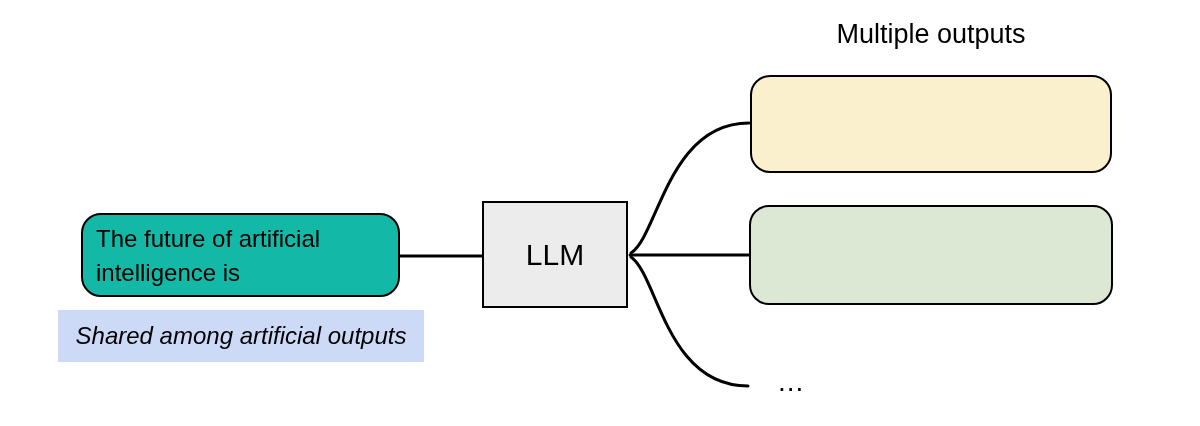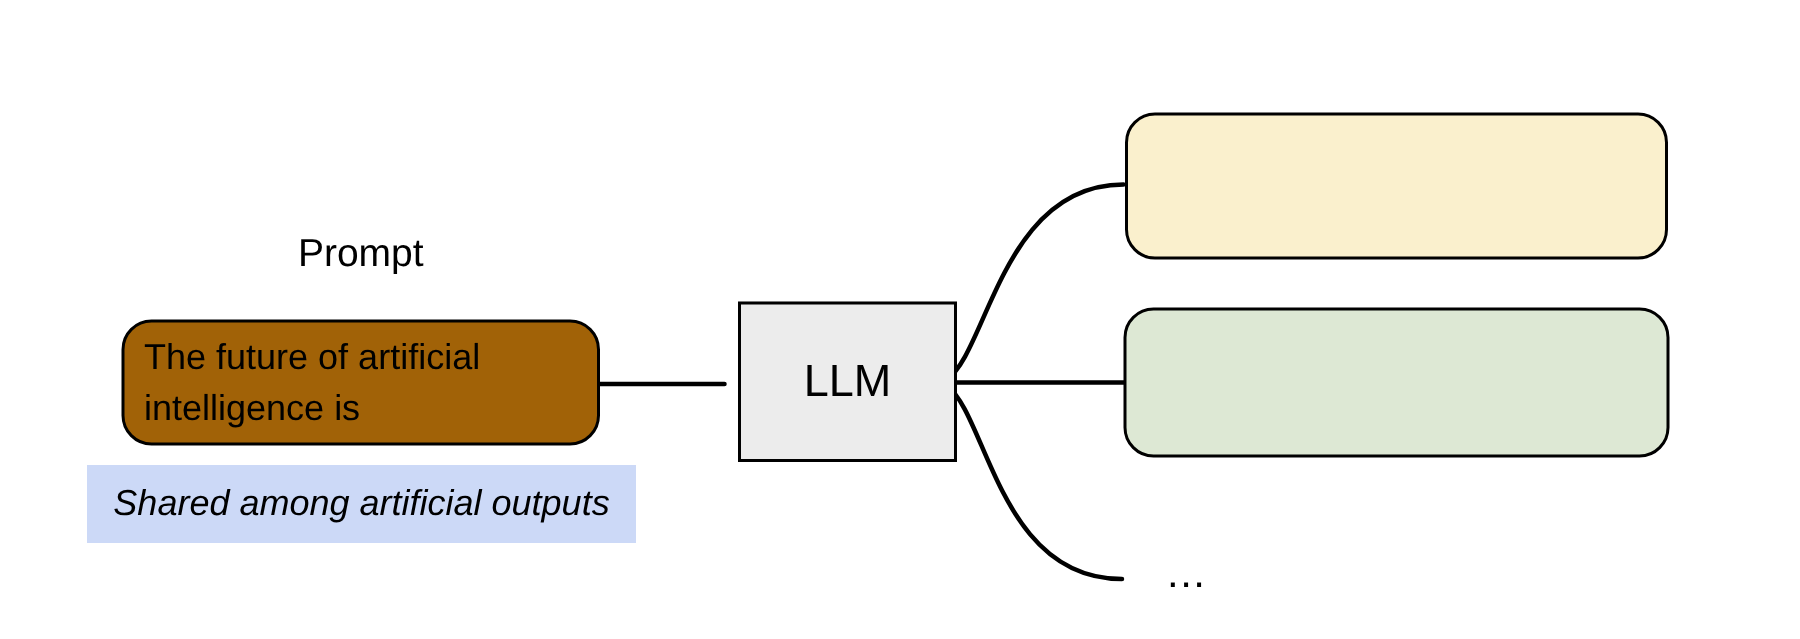--- a/index.html
+++ b/index.html
@@ -50,21 +50,20 @@
     line-height: 34px;
     padding: 7px 10px 0 13px;
   }
   .llm-box {
     left: 482px; top: 201px;
     width: 146px; height: 107px;
     display: flex;
     align-items: center;
     justify-content: center;
     font-size: 30px;
-    margin-left: 10px;
   }
   .output-box-1 { left: 750px; top: 75px;  width: 362px; height: 98px; }
   .output-box-2 { left: 749px; top: 205px; width: 364px; height: 100px; }
   .note-band {
     position: absolute;
     left: 58px; top: 310px;
     width: 366px; height: 52px;
     display: flex;
     align-items: center;
     justify-content: center;
@@ -85,34 +84,34 @@
 
 <div class="canvas">
 
   <svg class="connectors" viewBox="0 0 1200 426">
     <path d="M 400 256 L 483 256" style="stroke: rgb(0, 0, 0);"></path>
     <path d="M 631 253 C 658 236, 668 123, 749 123" style="stroke: rgb(0, 0, 0);"></path>
     <path d="M 630 255 L 750 255" style="stroke: rgb(0, 0, 0);"></path>
     <path d="M 631 257 C 658 276, 666 386, 748 386" style="stroke: rgb(0, 0, 0);"></path>
   </svg>
 
-  <div class="heading prompt-heading">Prompt</div>
 
-  <div class="node rounded prompt-box" style="background-color: #a16207;">
+  <div class="node rounded prompt-box" style="background-color: #14b8a6;">
     <span>The future of artificial intelligence is</span>
   </div>
 
   <div class="note-band" style="background-color: rgb(204, 217, 247);">
     <span>Shared among artificial outputs</span>
   </div>
 
   <div class="node llm-box" style="background-color: rgb(236, 236, 236);">
     <span>LLM</span>
   </div>
 
+  <div class="heading outputs-heading">Multiple outputs</div>
 
   <div class="node rounded output-box-1" style="background-color: rgb(250, 240, 205);"></div>
 
   <div class="node rounded output-box-2" style="background-color: rgb(221, 232, 212);"></div>
 
   <div class="ellipsis">...</div>
 
 </div>
 
 </body></html>

